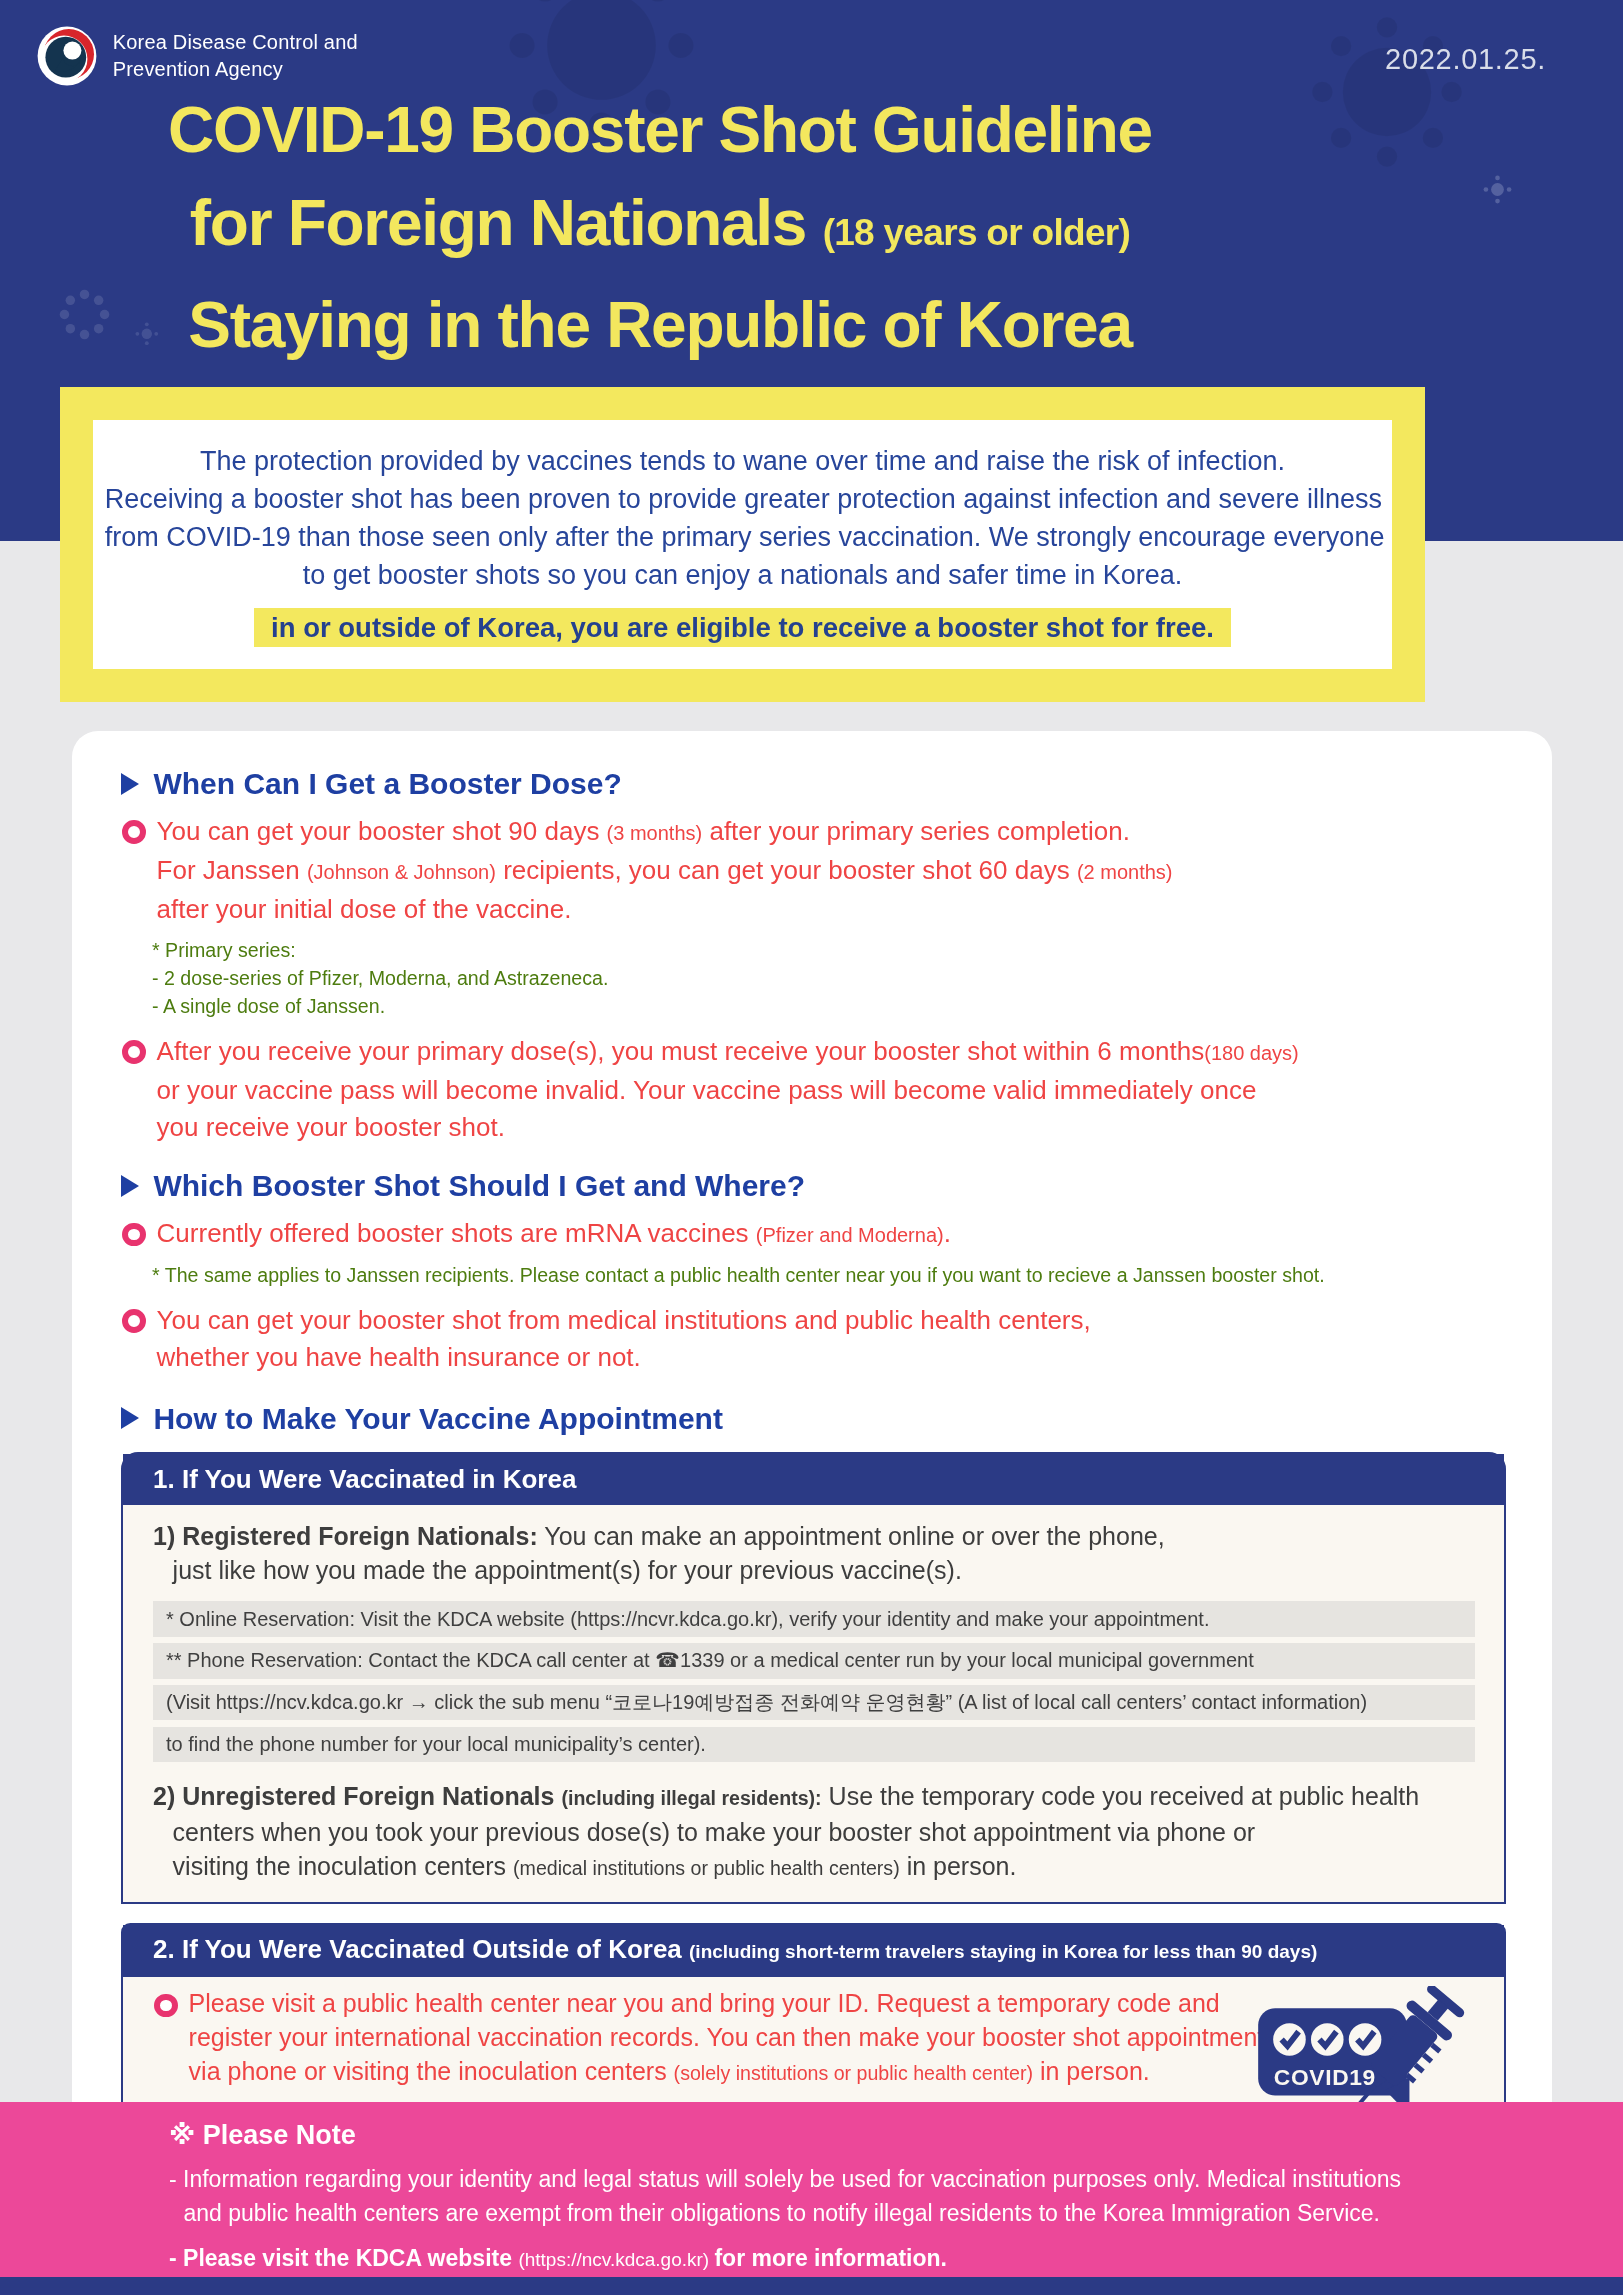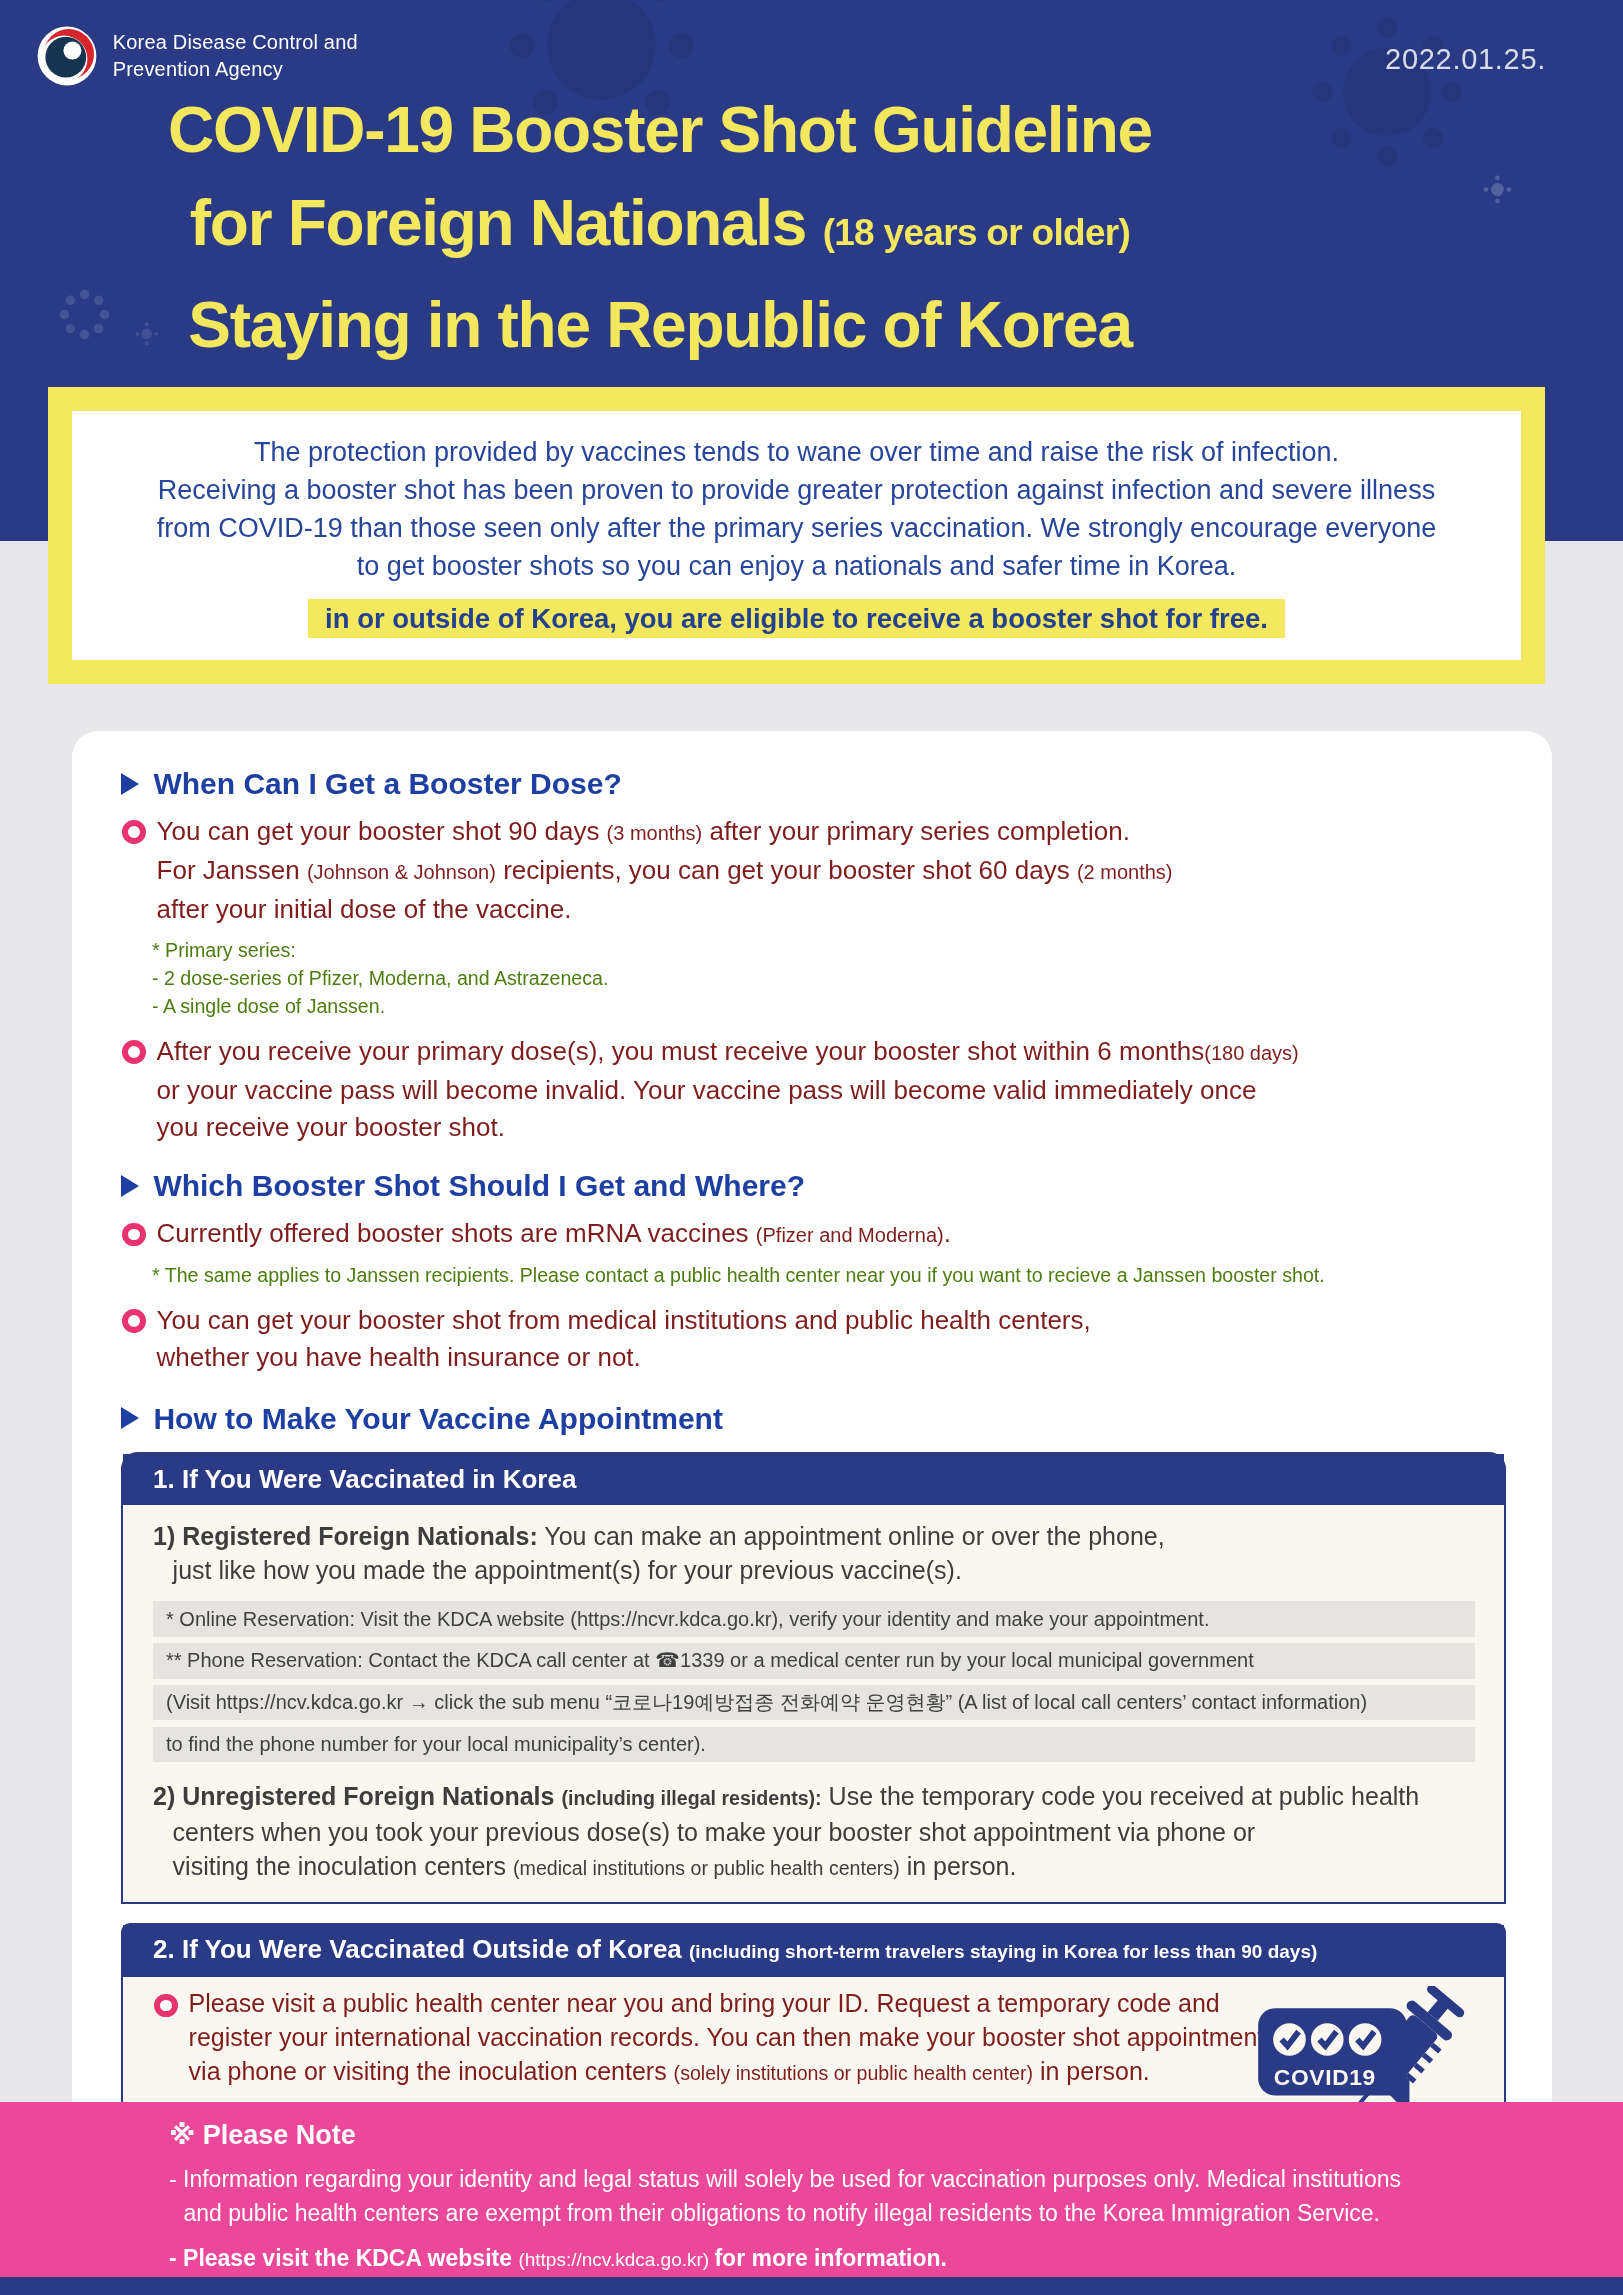--- a/index.html
+++ b/index.html
@@ -12,33 +12,33 @@
   
   .header{position:absolute;left:0;top:0;width:1623px;height:541px;background:#2b3a85;}
   .deco{position:absolute;pointer-events:none;}
   .brand{position:absolute;left:37px;top:26px;display:flex;align-items:center;gap:15.7px;}
   .brand-text{color:#ffffff;font-size:20px;line-height:27px;letter-spacing:0.2px;}
   .date{position:absolute;top:43px;right:77px;color:#d9dde9;font-size:29px;letter-spacing:0.7px;}
   .titles{position:absolute;top:84px;left:0;width:1320px;text-align:center;color:#f3e75e;font-weight:bold;}
   .t-line{font-size:64px;line-height:93px;letter-spacing:-1.3px;white-space:nowrap;}
   .t-sm{font-size:37px;letter-spacing:-0.7px;}
   
-  .intro{position:absolute;left:48px;top:387px;width:1497px;background:#f3e85e;padding:24px;box-sizing:border-box;}
+  .intro{position:absolute;left:60px;top:387px;width:1365px;background:#f3e85e;padding:33px;box-sizing:border-box;}
   .intro-in{background:#ffffff;padding:22px 11.8px 22px;text-align:center;}
   .intro-p{color:#27459a;font-size:27px;line-height:38px;}
   .hl-wrap{margin-top:9.2px;}
   .hl{display:inline-block;background:#f3e85e;color:#24418f;font-weight:bold;font-size:27.5px;line-height:39px;padding:0 17px;margin-top:5.2px;white-space:nowrap;}
   
   .card{position:absolute;left:72px;top:731px;width:1480px;height:1371px;background:#ffffff;
         border-radius:26px 26px 0 0;box-sizing:border-box;padding:36px 46px 0 49px;overflow:hidden;}
   .sec-h{display:flex;align-items:center;gap:14.4px;color:#1e3fa2;font-weight:bold;font-size:30px;line-height:33px;}
   .tri{width:0;height:0;border-left:18.3px solid #1e3fa2;border-top:11.8px solid transparent;border-bottom:11.8px solid transparent;flex:none;}
   .bullet{display:flex;margin-top:13px;}
   .ring{flex:none;width:11.8px;height:11.8px;border:6.5px solid #e8336e;border-radius:50%;margin:7.2px 10.5px 0 1.3px;background:#ffffff;}
-  .btxt{font-size:26px;line-height:37px;color:#7f1d1d;}
+  .btxt{font-size:26px;line-height:37px;color:#ef4444;}
   .line{white-space:nowrap;}
   .sm{font-size:20px;}
   .gnote{margin:7.9px 0 0 31px;color:#4d7c0f;font-size:19.6px;line-height:28px;}
   .gnote.tight{margin-top:6.5px;}
   .mt36{margin-top:23.6px;} .mt40{margin-top:26px;}
   
   .abox{margin-top:17px;border:2px solid #2b3a85;background:#faf7f1;box-sizing:border-box;}
   .abox1{border-radius:17px 17px 0 0;}
   .abox2{border-radius:9.2px 9.2px 0 0;margin-top:18.3px;}
   .ahead{background:#2b3a85;color:#ffffff;font-weight:bold;font-size:26px;line-height:31px;padding:9.8px 13px 9.8px 30px;white-space:nowrap;}

